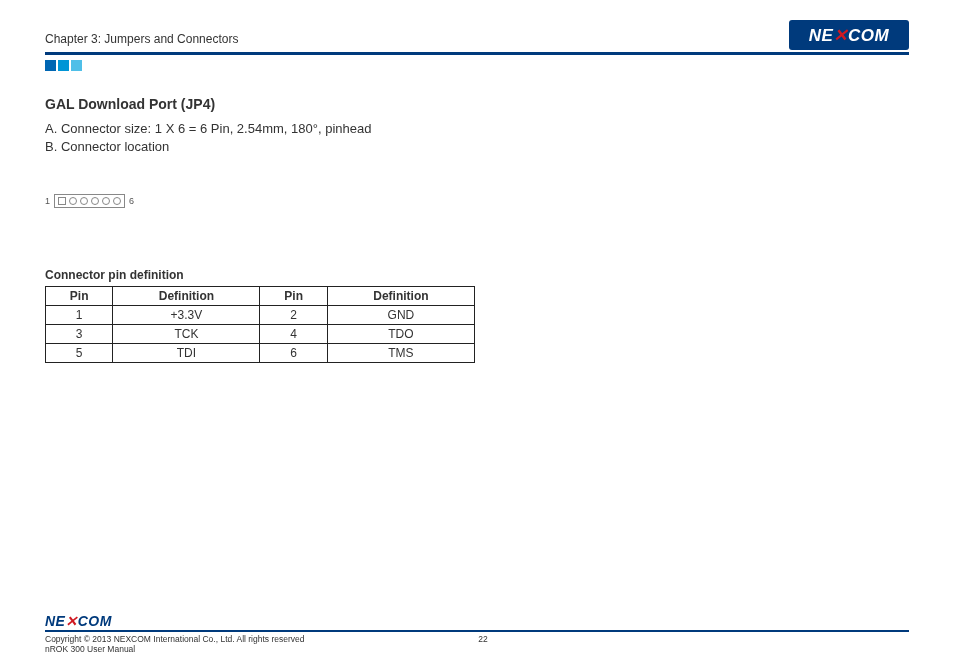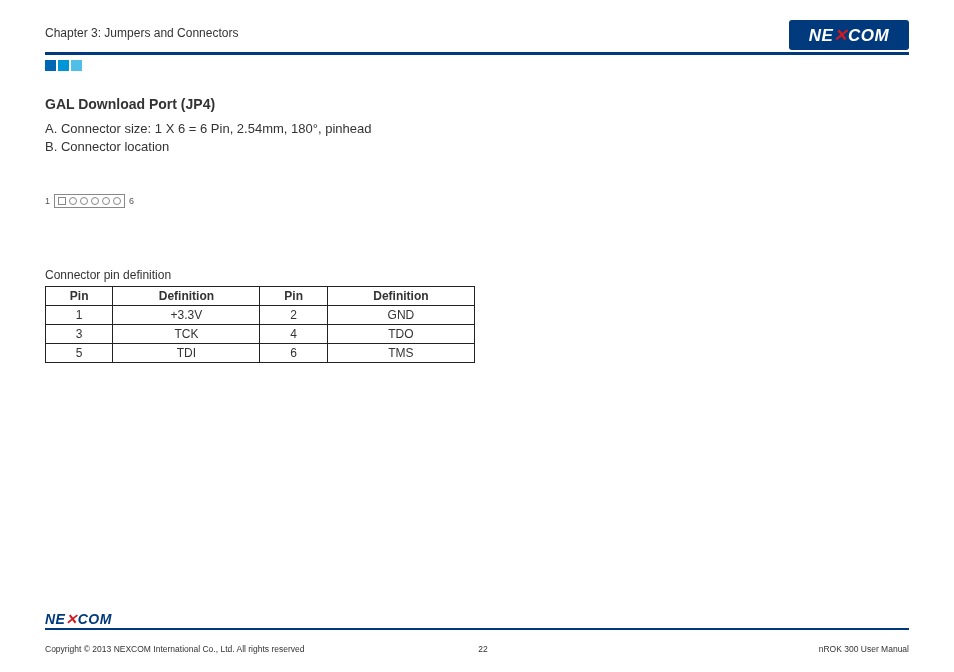--- a/index.html
+++ b/index.html
@@ -12,21 +12,21 @@
     position: relative;
   }
   .page {
     position: absolute;
     top: 0; left: 0; right: 0; bottom: 0;
     padding: 20px 45px 0 45px;
   }
   .header-row {
     display: flex;
     justify-content: space-between;
-    align-items: center;
+    align-items: flex-end;
     height: 30px;
   }
   .chapter-title {
     font-size: 12px;
     color: #333;
     font-weight: 400;
     padding-bottom: 4px;
   }
   .logo-top {
     width: 120px;
@@ -107,21 +107,21 @@
     border: 1px solid #888;
   }
   .pin-circ {
     width: 8px; height: 8px;
     border: 1px solid #888;
     border-radius: 50%;
   }
 
   .table-heading {
     font-size: 12px;
-    font-weight: 400;
+    font-weight: 700;
     margin-top: 60px;
     margin-bottom: 4px;
   }
   table.pin-table {
     border-collapse: collapse;
     width: 430px;
     font-size: 12px;
   }
   table.pin-table th, table.pin-table td {
     border: 1px solid #222;
@@ -147,24 +147,24 @@
     font-family: Arial, sans-serif;
     letter-spacing: 0.5px;
   }
   .hr-bottom {
     height: 2px;
     background: #003a7c;
     margin-top: 1px;
   }
   .footer-row {
     display: flex;
-    justify-content: space-between;
     font-size: 8.5px;
     color: #333;
-    margin-top: 14px;
+    margin-top: 2px;
+    flex-direction: column;
   }
   .footer-center {
     position: absolute;
     left: 12px; right: 0;
     text-align: center;
     font-size: 8.5px;
   }
 </style>
 </head>
 <body>

